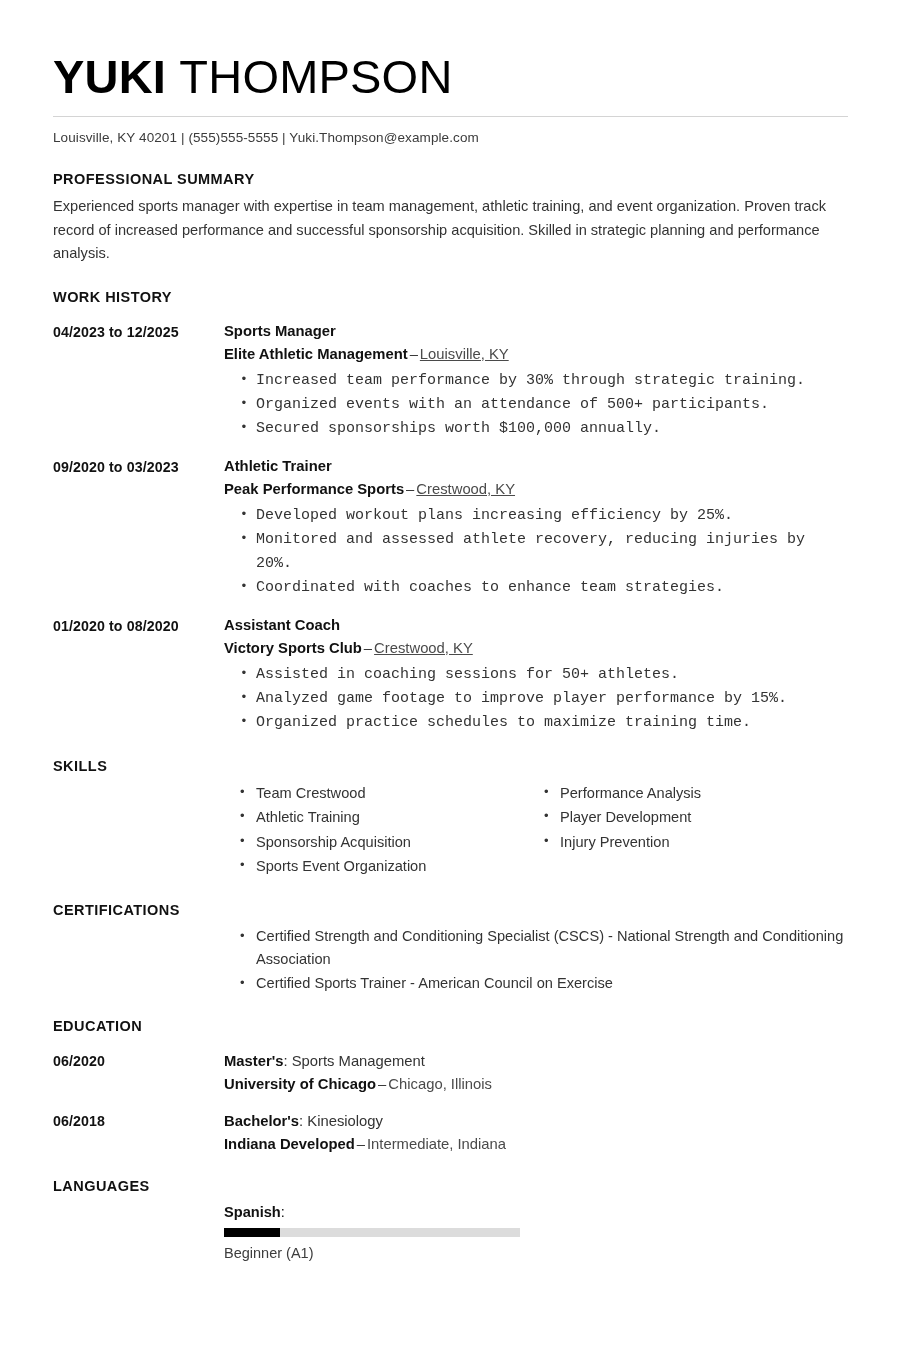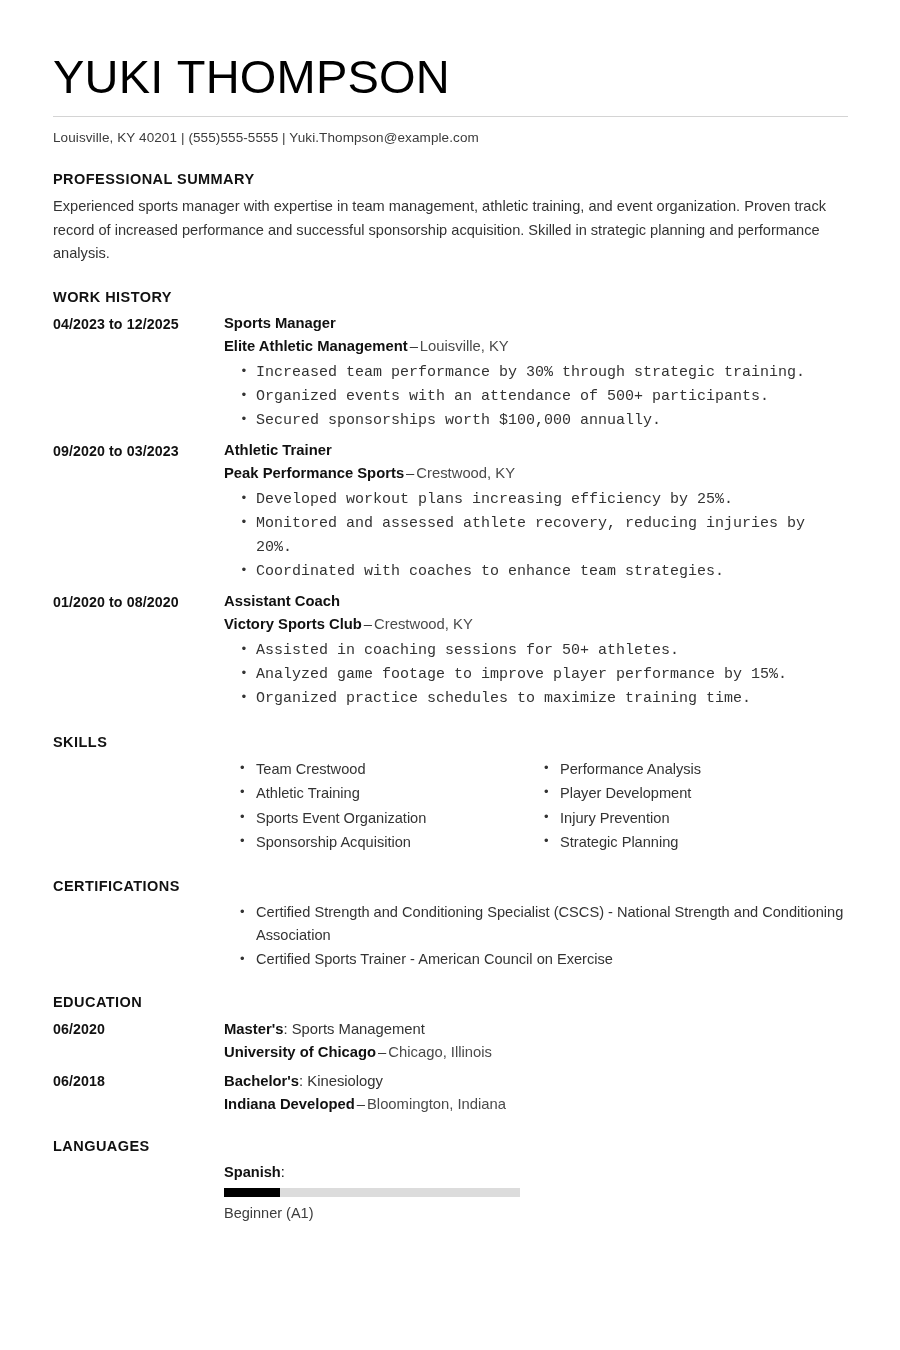--- a/index.html
+++ b/index.html
@@ -22,21 +22,21 @@
 
   
   .name-line {
     font-size: 47px;
     line-height: 58px;
     letter-spacing: 0.2px;
     color: #000000;
     white-space: nowrap;
     margin-top: 8px;
   }
-  .name-first { font-weight: 400; }
+  .name-first { font-weight: 700; }
   .name-last  { font-weight: 300; }
 
   .header-rule {
     height: 1px;
     background: #d4d4d4;
     margin-top: 10px;
     width: 795px;
   }
 
   .contact-line {
@@ -62,21 +62,21 @@
     line-height: 23.5px;
     color: #333333;
     margin-top: 7px;
     width: 795px;
   }
 
   
   .row {
     display: flex;
     align-items: flex-start;
-    margin-top: 7px;
+    margin-top: 15px;
   }
   .row-date {
     width: 171px;
     flex: 0 0 171px;
     font-size: 14.2px;
     font-weight: 700;
     line-height: 21px;
     color: #111111;
     letter-spacing: 0.1px;
     padding-top: 1px;
@@ -90,21 +90,21 @@
     color: #111111;
   }
   .job-org {
     font-size: 14.8px;
     line-height: 22px;
     color: #111111;
     margin-top: 1px;
   }
   .job-org .org-name { font-weight: 700; text-align: center; }
   .job-org .sep { font-weight: 400; color: #3a3a3a; padding: 0 2px; }
-  .job-org .loc  { font-weight: 400; color: #4a4a4a; }
+  .job-org .loc  { font-weight: 400; color: #4a4a4a; text-decoration: underline; }
 
   
   ul.bullets {
     list-style: none;
     margin-top: 4px;
   }
   ul.bullets > li {
     position: relative;
     padding-left: 32px;
     font-size: 15px;
@@ -287,30 +287,29 @@
   </div>
 
   <div class="section">
     <div class="section-title">SKILLS</div>
     <div class="indent-block">
       <div class="skills-grid">
         <div class="skills-col">
           <ul>
             <li>Team Crestwood</li>
             <li>Athletic Training</li>
+            <li>Sponsorship Acquisition</li>
             <li>Sports Event Organization</li>
-            <li>Sponsorship Acquisition</li>
           </ul>
         </div>
         <div class="skills-col">
           <ul>
             <li>Performance Analysis</li>
             <li>Player Development</li>
             <li>Injury Prevention</li>
-            <li>Strategic Planning</li>
           </ul>
         </div>
       </div>
     </div>
   </div>
 
   <div class="section">
     <div class="section-title">CERTIFICATIONS</div>
     <div class="indent-block">
       <ul class="certs">
@@ -335,21 +334,21 @@
       </div>
     </div>
 
     <div class="row">
       <div class="row-date">06/2018</div>
       <div class="row-body">
         <div class="edu-degree">
           <span class="deg-name">Bachelor's</span><span>: Kinesiology</span>
         </div>
         <div class="edu-school">
-          <span class="school-name">Indiana Developed</span><span class="sep">–</span><span class="loc">Bloomington, Indiana</span>
+          <span class="school-name">Indiana Developed</span><span class="sep">–</span><span class="loc">Intermediate, Indiana</span>
         </div>
       </div>
     </div>
   </div>
 
   <div class="section">
     <div class="section-title">LANGUAGES</div>
     <div class="indent-block">
       <div class="lang-grid">
 

